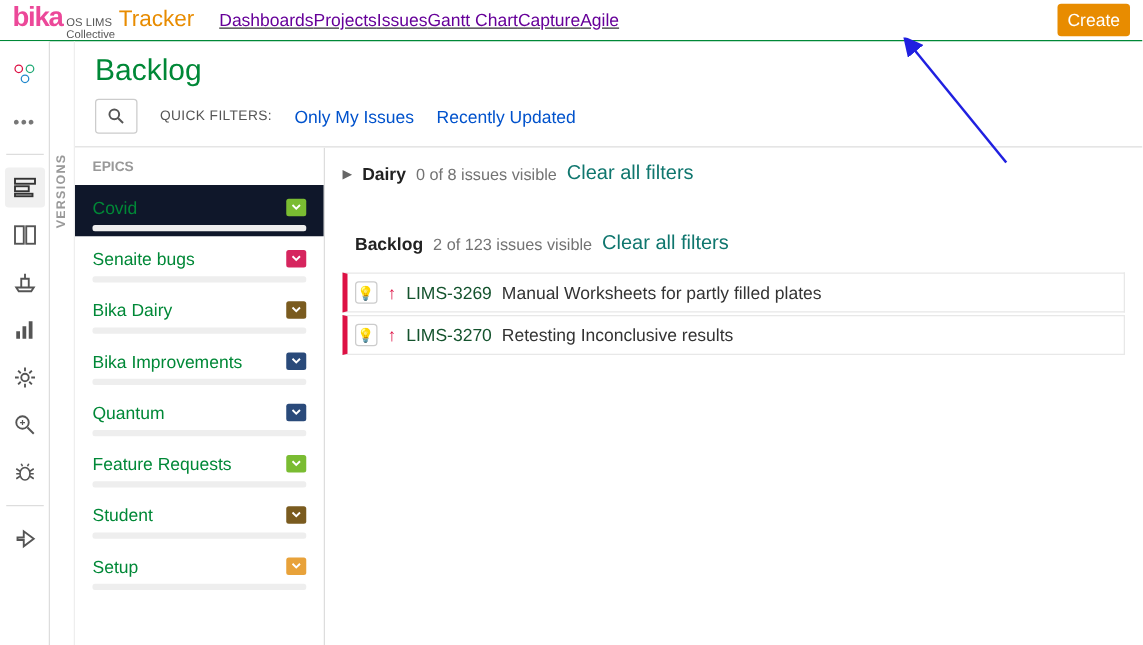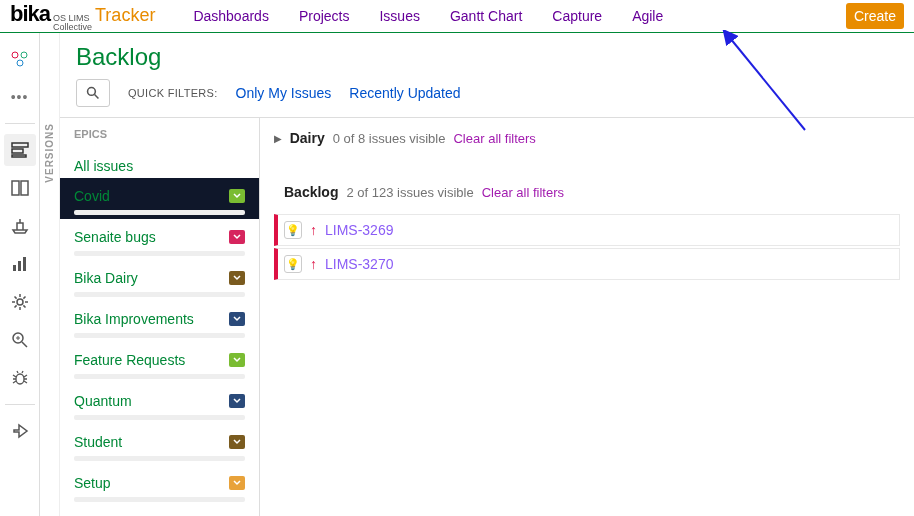--- a/index.html
+++ b/index.html
@@ -1,23 +1,23 @@
 <!DOCTYPE html>
 <html><head>
 <meta charset="utf-8">
 <style>
   * { box-sizing: border-box; margin: 0; padding: 0; }
   body { font-family: -apple-system, Helvetica, Arial, sans-serif; font-size: 14px; color: #333; width: 914px; height: 516px; overflow: hidden; position: relative; background: #fff; }
   
   .topbar { height: 33px; display: flex; align-items: center; padding: 0 10px; border-bottom: 1px solid #008837; }
   .logo { display: flex; align-items: baseline; margin-right: 20px; }
-  .logo-bika { font-weight: bold; font-size: 22px; color: #000000; letter-spacing: -1px; }
+  .logo-bika { font-weight: bold; font-size: 22px; color: #ec4899; letter-spacing: -1px; }
   .logo-mid { font-size: 9px; color: #555; line-height: 9px; margin-left: 3px; }
   .logo-tracker { font-size: 18px; color: #e88c00; margin-left: 3px; font-weight: 400; }
-  .topnav { display: flex; gap: 30px; margin-left: 18px; flex: 1; }
+  .topnav { display: flex; margin-left: 0; flex: 1; text-decoration: underline; }
   .topnav a { color: #660099; text-decoration: none; font-size: 14px; }
   .create-btn { background: #e88c00; color: #fff; border: none; padding: 5px 8px; border-radius: 3px; font-size: 14px; cursor: pointer; }
   
   .main { display: flex; height: calc(100% - 33px); }
   
   .leftrail { width: 40px; border-right: 1px solid #ddd; display: flex; flex-direction: column; align-items: center; padding-top: 10px; gap: 6px; background: #fff; }
   .leftrail .railicon { width: 32px; height: 32px; display: flex; align-items: center; justify-content: center; color: #555; cursor: pointer; border-radius: 3px; }
   .leftrail .railicon.active { background: #f0f0f0; }
   .leftrail .dots { letter-spacing: 1px; color: #777; }
   .leftrail .sep { width: 30px; border-top: 1px solid #ddd; margin: 4px 0; }
@@ -44,27 +44,27 @@
   .epic-label { color: #008837; font-size: 14px; }
   .epic-chip { width: 16px; height: 14px; border-radius: 2px; display: flex; align-items: center; justify-content: center; }
   .epic-chip svg { stroke: #fff; }
   .epic-bar { height: 5px; background: #eee; border-radius: 2px; }
   
   .issues-panel { flex: 1; padding: 8px 14px; overflow-y: auto; }
   .grouphead { display: flex; align-items: center; gap: 8px; padding: 4px 0; font-size: 14px; }
   .grouphead .tw { color: #666; font-size: 10px; }
   .grouphead .name { font-weight: 600; color: #222; }
   .grouphead .count { color: #737373; font-size: 13px; }
-  .grouphead .clear { color: #a21caf; font-size: 13px; cursor: pointer; }
+  .grouphead .clear { color: #0f766e; font-size: 16px; cursor: pointer; }
   .section-gap { height: 30px; }
   .issue-item { display: flex; align-items: center; gap: 8px; padding: 6px 8px 6px 0; margin: 2px 0; border: 1px solid #e8e8e8; border-left: 4px solid #d14; background: #fff; }
   .issue-item .typeicon { width: 18px; height: 18px; border: 1px solid #ccc; border-radius: 3px; display: inline-flex; align-items: center; justify-content: center; margin-left: 6px; }
   .issue-item .typeicon span { color: #e0b400; font-size: 11px; }
   .issue-item .prio { color: #d14; font-size: 14px; }
-  .issue-item .key { color: #8b5cf6; font-size: 14px; }
+  .issue-item .key { color: #14532d; font-size: 14px; }
   .issue-item .summary { color: #333; font-size: 14px; }
   
   .arrow { position: absolute; top: 30px; left: 720px; pointer-events: none; }
   
   .proj-icon { width: 24px; height: 24px; }
 </style>
 </head>
 <body>
 
 <div class="topbar">
@@ -167,25 +167,20 @@
         </button>
         <span class="qf-label">QUICK FILTERS:</span>
         <a href="#">Only My Issues</a>
         <a href="#">Recently Updated</a>
       </div>
     </div>
 
     <div class="body">
       <div class="epics-panel">
         <div class="epics-head">EPICS</div>
-        <div class="epic-row">
-          <div class="epic-top">
-              <span class="epic-label">All issues</span>
-            </div>
-        </div>
         <div id="epics-list">
             <div class="epic-row selected">
               <div class="epic-top">
                 <span class="epic-label">Covid</span>
                 <span class="epic-chip" style="background:#7abc32">
                   <svg width="8" height="6" viewBox="0 0 8 6" fill="none" stroke-width="1.5">
                     <path d="M1 1 L4 4 L7 1"></path>
                   </svg>
                 </span>
               </div>
@@ -219,33 +214,33 @@
                 <span class="epic-chip" style="background:#2a4a7a">
                   <svg width="8" height="6" viewBox="0 0 8 6" fill="none" stroke-width="1.5">
                     <path d="M1 1 L4 4 L7 1"></path>
                   </svg>
                 </span>
               </div>
               <div class="epic-bar"></div>
             </div>
             <div class="epic-row">
               <div class="epic-top">
+                <span class="epic-label">Quantum</span>
+                <span class="epic-chip" style="background:#2a4a7a">
+                  <svg width="8" height="6" viewBox="0 0 8 6" fill="none" stroke-width="1.5">
+                    <path d="M1 1 L4 4 L7 1"></path>
+                  </svg>
+                </span>
+              </div>
+              <div class="epic-bar"></div>
+            </div>
+            <div class="epic-row">
+              <div class="epic-top">
                 <span class="epic-label">Feature Requests</span>
                 <span class="epic-chip" style="background:#7abc32">
-                  <svg width="8" height="6" viewBox="0 0 8 6" fill="none" stroke-width="1.5">
-                    <path d="M1 1 L4 4 L7 1"></path>
-                  </svg>
-                </span>
-              </div>
-              <div class="epic-bar"></div>
-            </div>
-            <div class="epic-row">
-              <div class="epic-top">
-                <span class="epic-label">Quantum</span>
-                <span class="epic-chip" style="background:#2a4a7a">
                   <svg width="8" height="6" viewBox="0 0 8 6" fill="none" stroke-width="1.5">
                     <path d="M1 1 L4 4 L7 1"></path>
                   </svg>
                 </span>
               </div>
               <div class="epic-bar"></div>
             </div>
             <div class="epic-row">
               <div class="epic-top">
                 <span class="epic-label">Student</span>
@@ -284,27 +279,29 @@
           <span class="count">2 of 123 issues visible</span>
           <span class="clear">Clear all filters</span>
         </div>
         <div id="issues-list" style="margin-top:10px">
             <div class="issue-item">
               <span class="typeicon">
                 <span>💡</span>
               </span>
               <span class="prio">↑</span>
               <span class="key">LIMS-3269</span>
+              <span class="summary">Manual Worksheets for partly filled plates</span>
             </div>
             <div class="issue-item">
               <span class="typeicon">
                 <span>💡</span>
               </span>
               <span class="prio">↑</span>
               <span class="key">LIMS-3270</span>
+              <span class="summary">Retesting Inconclusive results</span>
             </div>
           </div>
       </div>
     </div>
   </div>
 </div>
 
 <svg class="arrow" width="120" height="120">
   <defs>
       <marker id="ah" markerWidth="8" markerHeight="8" refX="2" refY="4" orient="auto">

